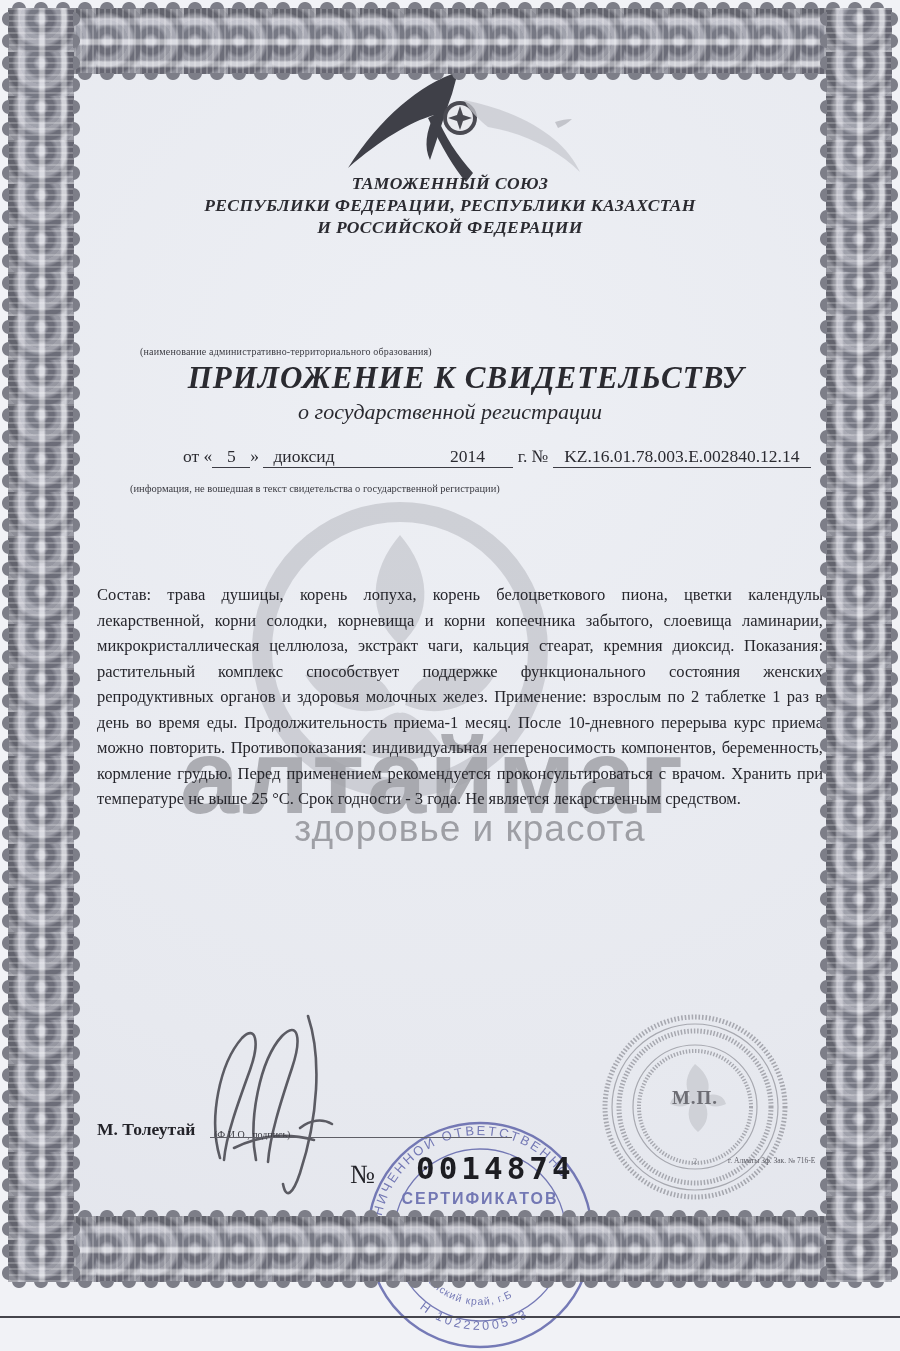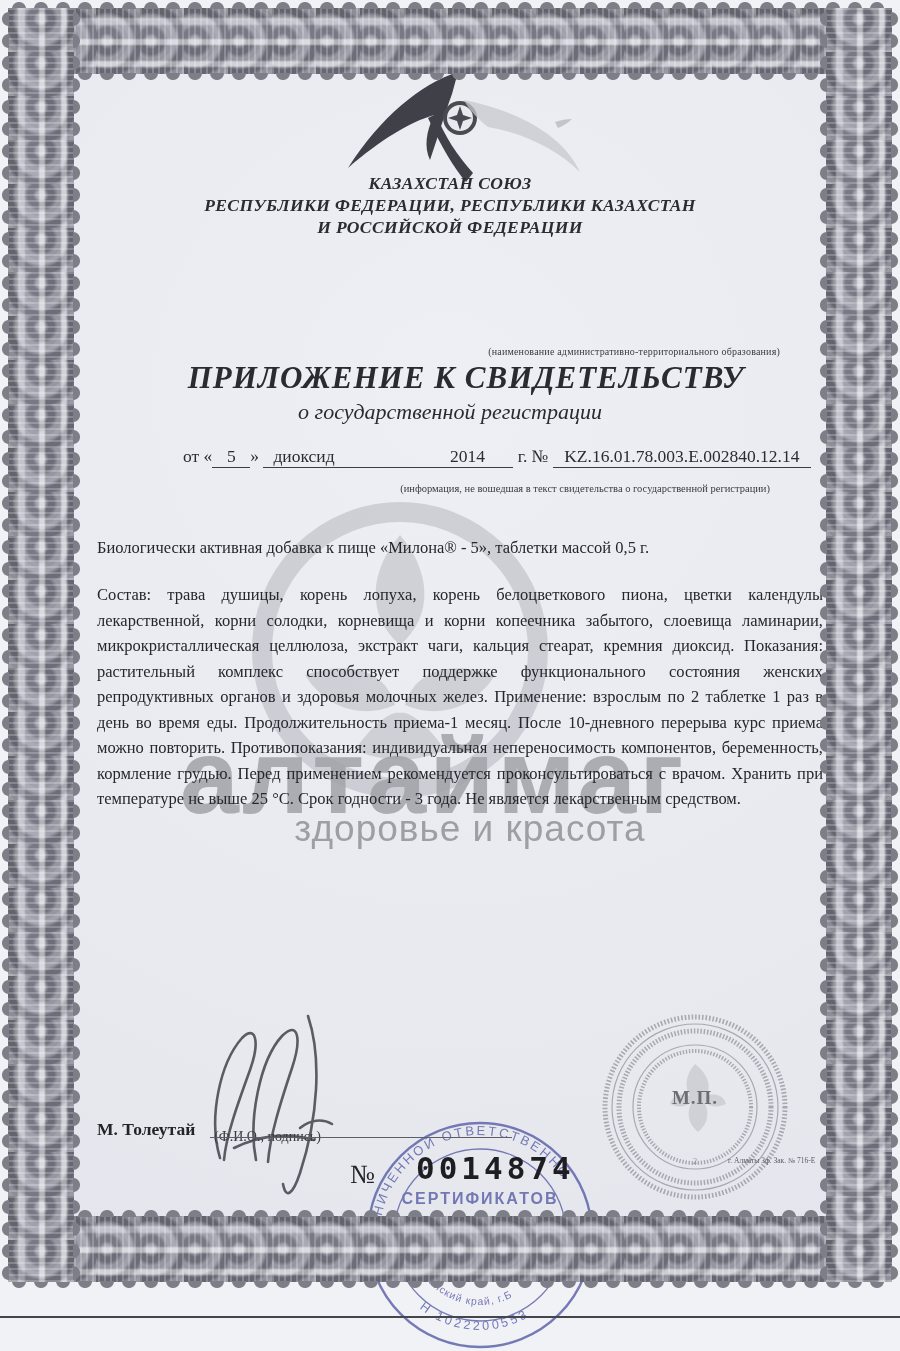--- a/index.html
+++ b/index.html
@@ -35,21 +35,21 @@
   .bv::before{content:"";position:absolute;top:0;bottom:0;left:-7px;width:8px;
       background:radial-gradient(circle at 8px 11px,#7d7e88 6.5px,rgba(0,0,0,0) 7.5px);
       background-size:8px 22px;background-repeat:repeat-y;}
   .bv::after{content:"";position:absolute;top:0;bottom:0;right:-7px;width:8px;
       background:radial-gradient(circle at 0px 11px,#7d7e88 6.5px,rgba(0,0,0,0) 7.5px);
       background-size:8px 22px;background-repeat:repeat-y;}
 
   
   .org{left:90px;top:172px;width:720px;text-align:center;z-index:2;
        font-weight:bold;font-style:italic;font-size:17.5px;line-height:22px;letter-spacing:.4px;color:#2b2b31;}
-  .cap{z-index:2;text-align:right;color:#3a3a41;}
+  .cap{z-index:2;text-align:left;color:#3a3a41;}
   .cap1{left:140px;top:346px;width:640px;font-size:10px;letter-spacing:.2px;}
   .title{left:56px;top:360px;width:820px;text-align:center;z-index:2;
          font-weight:bold;font-style:italic;font-size:31px;letter-spacing:1px;color:#2a2a30;}
   .subtitle{left:40px;top:399px;width:820px;text-align:center;z-index:2;
          font-weight:normal;font-style:italic;font-size:22px;color:#2a2a30;}
   .dateline{left:183px;top:446px;width:660px;z-index:2;font-size:17.5px;white-space:nowrap;color:#2b2b31;}
   .u{border-bottom:1.5px solid #3c3c44;display:inline-block;text-align:center;}
   .u-day{min-width:38px;}
   .u-month{min-width:148px;text-align:left;padding-left:10px;}
   .u-year{min-width:92px;}
@@ -66,21 +66,21 @@
   .wm-brand{left:180px;top:716px;width:700px;z-index:1;
         font-family:"Liberation Sans","DejaVu Sans",sans-serif;font-weight:bold;
         font-size:106px;letter-spacing:3px;color:#a2a3a9;opacity:.85;}
   .wm-tag{left:150px;top:808px;width:640px;text-align:center;z-index:1;
         font-family:"Liberation Sans","DejaVu Sans",sans-serif;
         font-size:37px;letter-spacing:1px;color:#96979d;opacity:.9;}
 
   
   .sigcap{left:97px;top:1045px;z-index:2;font-size:11.5px;line-height:15.5px;color:#2e2e34;}
   .signame{left:97px;top:1119px;z-index:2;font-size:17.5px;font-weight:bold;color:#232329;}
-  .signote{left:214px;top:1129px;z-index:2;font-size:14px;color:#3a3a41;}
+  .signote{left:214px;top:1129px;z-index:2;font-size:10px;color:#3a3a41;}
   .sigline{left:210px;top:1137px;width:302px;height:0;border-top:1px solid #5e5e66;z-index:2;}
 
   
   .numsign{left:350px;top:1160px;z-index:4;font-size:26px;color:#222228;}
   .numval{left:396px;top:1150px;z-index:4;font-family:"DejaVu Sans Mono",monospace;
           font-weight:bold;font-size:31px;letter-spacing:4px;color:#1d1d22;margin-left:20px;}
 
   .printnote{left:728px;top:1156px;z-index:2;font-size:7.5px;color:#5c5c64;}
   .botline{left:0;top:1316px;width:900px;height:0;border-top:2px solid #45454c;z-index:2;}
 
@@ -102,21 +102,21 @@
     <path d="M128,2 C90,14 50,48 18,98 C50,70 80,52 104,45 C96,62 94,77 100,90 C107,70 114,46 122,24 Z" fill="#3f4048"></path>
     <path d="M98,48 C112,78 124,98 136,112 L143,103 C128,86 114,66 106,44 Z" fill="#3f4048"></path>
     <circle cx="130" cy="48" r="17" fill="#4a4a52"></circle>
     <circle cx="130" cy="48" r="13" fill="#e9eaef"></circle>
     <path d="M130,36 L133,45 L142,48 L133,51 L130,60 L127,51 L118,48 L127,45 Z" fill="#4a4a52"></path>
     <path d="M134,30 C195,42 236,70 250,102 C228,80 194,63 158,57 C148,49 139,40 134,30 Z" fill="#c7c8cf" opacity="0.75"></path>
     <path d="M225,52 C231,50 237,49 242,49 C238,53 233,56 228,58 Z" fill="#b9bac1" opacity="0.8"></path>
   </svg>
 
   <div class="abs org">
-    <div>КАЗАХСТАН СОЮЗ</div>
+    <div>ТАМОЖЕННЫЙ СОЮЗ</div>
     <div>РЕСПУБЛИКИ ФЕДЕРАЦИИ, РЕСПУБЛИКИ КАЗАХСТАН</div>
     <div>И РОССИЙСКОЙ ФЕДЕРАЦИИ</div>
   </div>
 
   <div class="abs cap cap1">(наименование административно-территориального образования)</div>
   <div class="abs title">ПРИЛОЖЕНИЕ К СВИДЕТЕЛЬСТВУ</div>
   <div class="abs subtitle">о государственной регистрации</div>
 
   <div class="abs dateline">
     <span>от «</span><span class="u u-day">5</span><span>»</span>&nbsp;<span class="u u-month">диоксид</span><span class="u u-year">2014</span>&nbsp;<span>г.</span>&nbsp;<span>№</span>&nbsp;<span class="u u-num">KZ.16.01.78.003.Е.002840.12.14</span>
@@ -128,21 +128,20 @@
     <circle cx="155" cy="155" r="138" fill="none" stroke="#9fa0a8" stroke-width="20"></circle>
     <path d="M155,40 C185,75 190,120 155,150 C120,120 125,75 155,40 Z" fill="#a4a5ad"></path>
     <path d="M60,180 C105,165 140,175 150,210 C115,225 80,212 60,180 Z" fill="#a4a5ad"></path>
     <path d="M250,180 C205,165 170,175 160,210 C195,225 230,212 250,180 Z" fill="#a4a5ad"></path>
     <path d="M110,255 C130,225 150,215 155,218 C160,215 180,225 200,255 C170,268 140,268 110,255 Z" fill="#a4a5ad"></path>
   </svg>
 
   <div class="abs wm-brand">алтаймаг</div>
   <div class="abs wm-tag">здоровье и красота</div>
 
-  <div class="abs scopeline">Биологически активная добавка к пище «Милона® - 5», таблетки массой 0,5 г.</div>
   <div class="abs para">Состав: трава душицы, корень лопуха, корень белоцветкового пиона, цветки календулы лекарственной, корни солодки, корневища и корни копеечника забытого, слоевища ламинарии, микрокристаллическая целлюлоза, экстракт чаги, кальция стеарат, кремния диоксид. Показания: растительный комплекс способствует поддержке функционального состояния женских репродуктивных органов и здоровья молочных желез. Применение: взрослым по 2 таблетке 1 раз в день во время еды. Продолжительность приема-1 месяц. После 10-дневного перерыва курс приема можно повторить. Противопоказания: индивидуальная непереносимость компонентов, беременность, кормление грудью. Перед применением рекомендуется проконсультироваться с врачом. Хранить при температуре не выше 25 °С. Срок годности - 3 года. Не является лекарственным средством.</div>
 
 
   <svg class="abs" style="left:190px;top:1008px;z-index:2;" width="175" height="200" viewBox="0 0 175 200" opacity="0.85">
     <g fill="none" stroke="#43434b" stroke-width="2.6" stroke-linecap="round">
       <path d="M30,150 C18,110 30,55 52,30 C66,16 70,34 60,62 C48,95 36,128 34,152"></path>
       <path d="M66,152 C58,112 70,52 92,28 C108,12 112,30 102,60 C90,96 80,128 78,154"></path>
       <path d="M118,8 C132,50 128,110 110,165 C103,186 96,192 93,176"></path>
       <path d="M44,140 C70,127 98,125 124,132"></path>
       <path d="M110,120 C120,112 132,110 142,116"></path>

